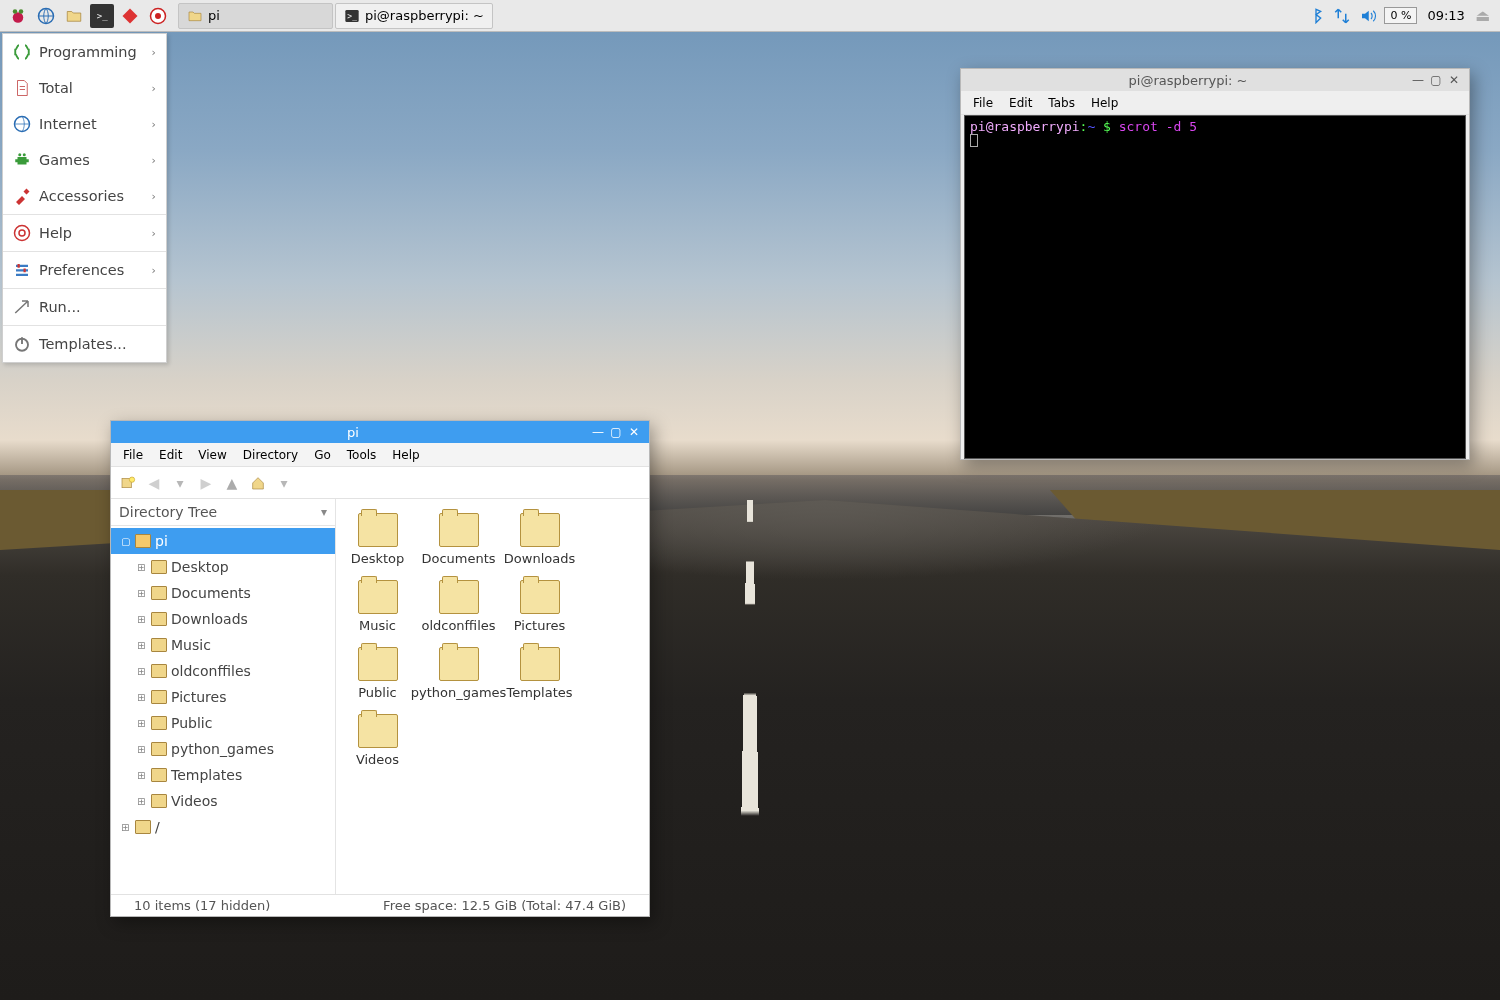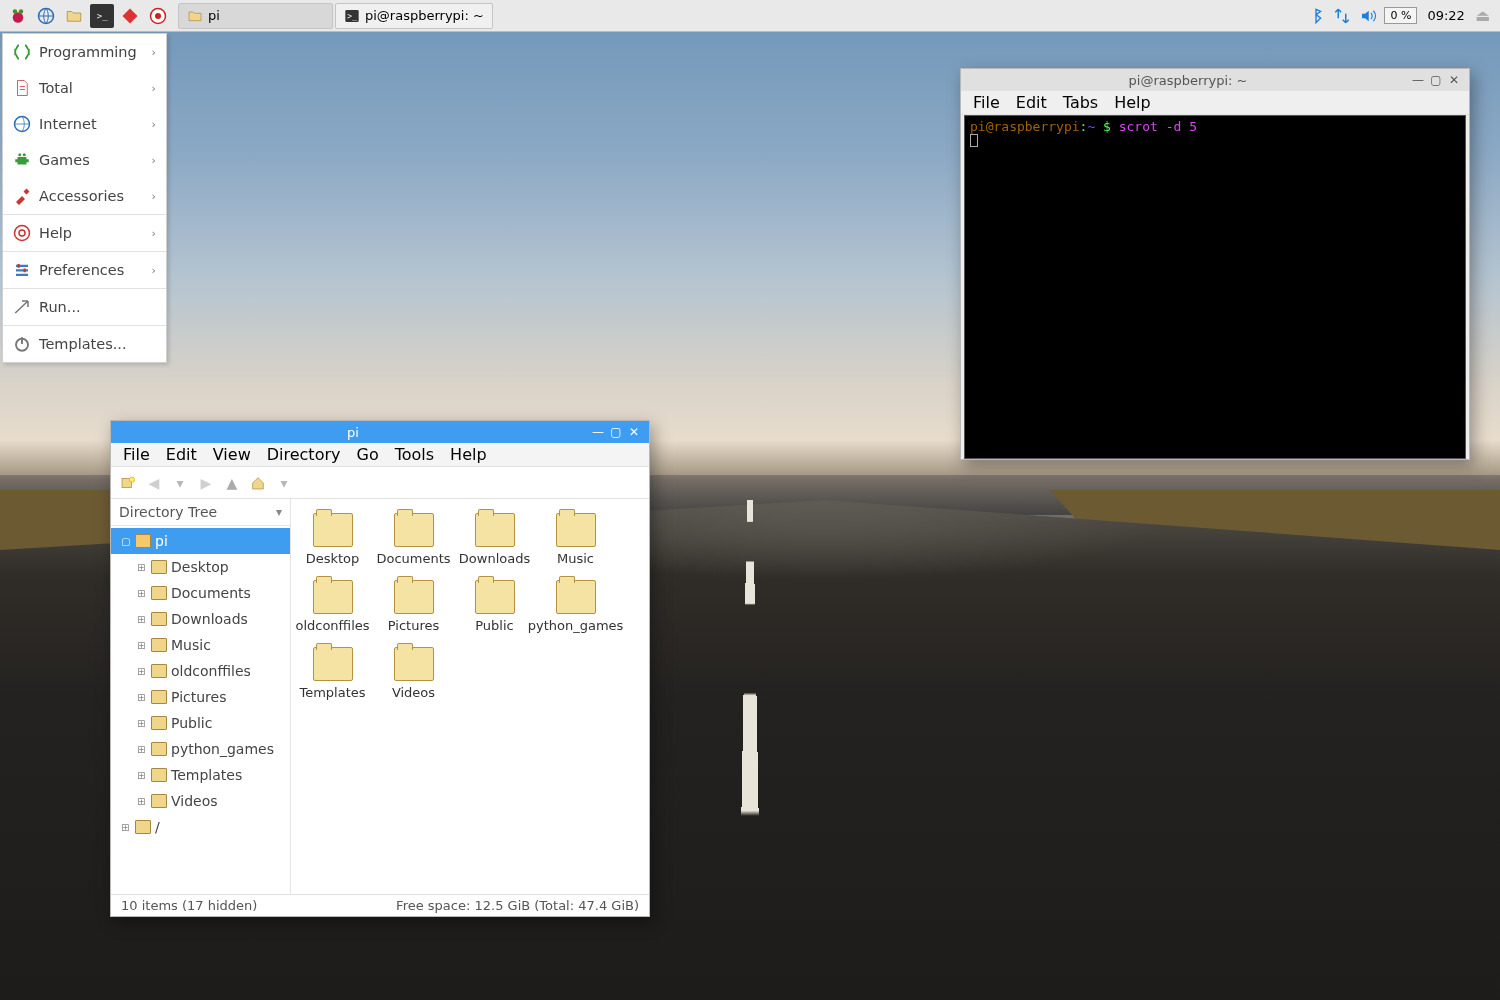--- a/index.html
+++ b/index.html
@@ -73,59 +73,59 @@
 .appmenu .mi .chev { margin-left:auto; font-size:11px; color:#777; }
 
 
 .window { position:absolute; background:#fff; border:1px solid #b8b8b8; box-shadow:4px 6px 16px rgba(0,0,0,.35); }
 .titlebar { height:22px; background:#3e9df0; color:#fff; display:flex; align-items:center;
   font-size:13px; padding:0 6px; }
 .titlebar.inactive { background:#dcdcdc; color:#666; }
 .titlebar .ttl { flex:1; text-align:center; }
 .titlebar .wbtn { width:18px; text-align:center; cursor:pointer; font-size:12px; }
 .menubar { height:24px; display:flex; align-items:center; gap:4px; padding:0 6px;
-  font-size:16px; background:#f4f4f4; border-bottom:1px solid #e2e2e2; }
+  font-size:12px; background:#f4f4f4; border-bottom:1px solid #e2e2e2; }
 .menubar span { padding:2px 6px; cursor:pointer; }
 
 
 .fm { left:110px; top:420px; width:540px; height:497px; }
 .fm .toolbar { height:32px; display:flex; align-items:center; gap:6px; padding:0 7px;
   border-bottom:1px solid #e2e2e2; }
 .fm .tbtn { width:20px;height:20px;display:flex;align-items:center;justify-content:center;color:#888;cursor:pointer;}
 .fm .tbtn svg{width:16px;height:16px;}
 .fm .addr { flex:1; height:24px; border:1px solid #bbb; border-radius:2px; padding:0 6px; font-size:13px;
   display:flex; align-items:center; }
 .fm-body { display:flex; height:calc(100% - 22px - 24px - 32px - 22px); }
-.fm-side { width:180px; border-right:1px solid #e4e4e4; font-size:14px; }
+.fm-side { width:225px; border-right:1px solid #e4e4e4; font-size:14px; }
 .fm-side .hdr { display:flex; align-items:center; padding:5px 8px; border-bottom:1px solid #e4e4e4; color:#555; }
 .fm-side .hdr .chev { margin-left:auto; font-size:12px; color:#888;}
 .fm-side .tree { padding:2px 0; }
 .fm-side .node { display:flex; align-items:center; gap:4px; padding:5px 6px 5px 10px; cursor:pointer; color:#444; }
 .fm-side .node.sel { background:#3e9df0; color:#fff; }
 .fm-side .node .exp { width:10px; font-size:10px; color:#888; }
 .fm-side .node.sel .exp { color:#fff; }
 .fm-side .node .fic { width:16px;height:14px;display:inline-block;background:#f0d68a;border:1px solid #a8863f;border-radius:1px;}
 .fm-side .node.child { padding-left:26px; }
 .fm-side .node.grandroot { padding-left:10px; }
 .fm-main { flex:1; padding:10px 4px; display:flex; flex-wrap:wrap; align-content:flex-start; gap:6px 6px; overflow:auto;}
 .fm-main .item { width:75px; display:flex; flex-direction:column; align-items:center; gap:4px; cursor:pointer;
   font-size:13px; color:#333; text-align:center; padding:4px 0; }
 .fm-main .item .fic { width:40px;height:34px; background:#f5e3a3;border:1px solid #b4923f;border-radius:2px; position:relative;}
 .fm-main .item .fic::before { content:''; position:absolute; top:-5px;left:2px;width:14px;height:6px;background:#f5e3a3;border:1px solid #b4923f;border-bottom:none;border-radius:2px 2px 0 0;}
-.fm-status { height:22px; display:flex; align-items:center; padding:0 10px; font-size:13px;
+.fm-status { height:22px; display:flex; align-items:center; padding:0 23px; font-size:13px;
   border-top:1px solid #e2e2e2; color:#555; justify-content:space-between; }
 
 
 .term { left:960px; top:68px; width:510px; height:392px; background:#eee;}
 .term .titlebar { background:#e0e0e0; color:#555; }
 .term .menubar { background:#efefef; }
 .term .screen { background:#000; color:#0f0; font-family:monospace; font-size:13px;
   height:calc(100% - 22px - 24px); padding:3px 5px; border:1px solid #555; margin:0 3px 3px; }
 .term .screen .line { white-space:pre; }
-.prompt-user{color:#a16207;}
+.prompt-user{color:#f0abfc;}
 .prompt-path{color:#55f;}
 .prompt-sym{color:#5f5;}
 .cmd{color:#d946ef;}
 .cursor{display:inline-block;width:8px;height:13px;border:1px solid #aaa;}
 </style>
 </head>
 <body>
 
 <div class="horizon"></div>
 <div class="grass-l"></div>
@@ -195,21 +195,21 @@
           <path d="M7 3v12M7 3l-4 4M7 3l4 4M17 21V9M17 21l-4-4M17 21l4-4" stroke="#1e7fd6" stroke-width="2" fill="none"></path>
         </svg>
     </div>
     <div class="tray-icon">
       <svg viewBox="0 0 24 24" width="18" height="18">
           <path d="M4 9h4l5-4v14l-5-4H4z" fill="#1e7fd6"></path>
           <path d="M16 8c2 2 2 6 0 8M19 5c4 4 4 10 0 14" stroke="#1e7fd6" fill="none" stroke-width="1.5"></path>
         </svg>
     </div>
     <div class="cpu-box">0 %</div>
-    <div class="clock">09:22</div>
+    <div class="clock">09:13</div>
     <div class="eject">⏏</div>
   </div>
 </div>
 
 <div class="appmenu">
   <div class="mi">
       <span class="ic">
         <svg viewBox="0 0 24 24">
           <path d="M8 3C5 3 5 9 3 9v6c2 0 2 6 5 6M16 3c3 0 3 6 5 6v6c-2 0-2 6-5 6" stroke="#3a9b3a" stroke-width="2.5" fill="none"></path>
         </svg>

